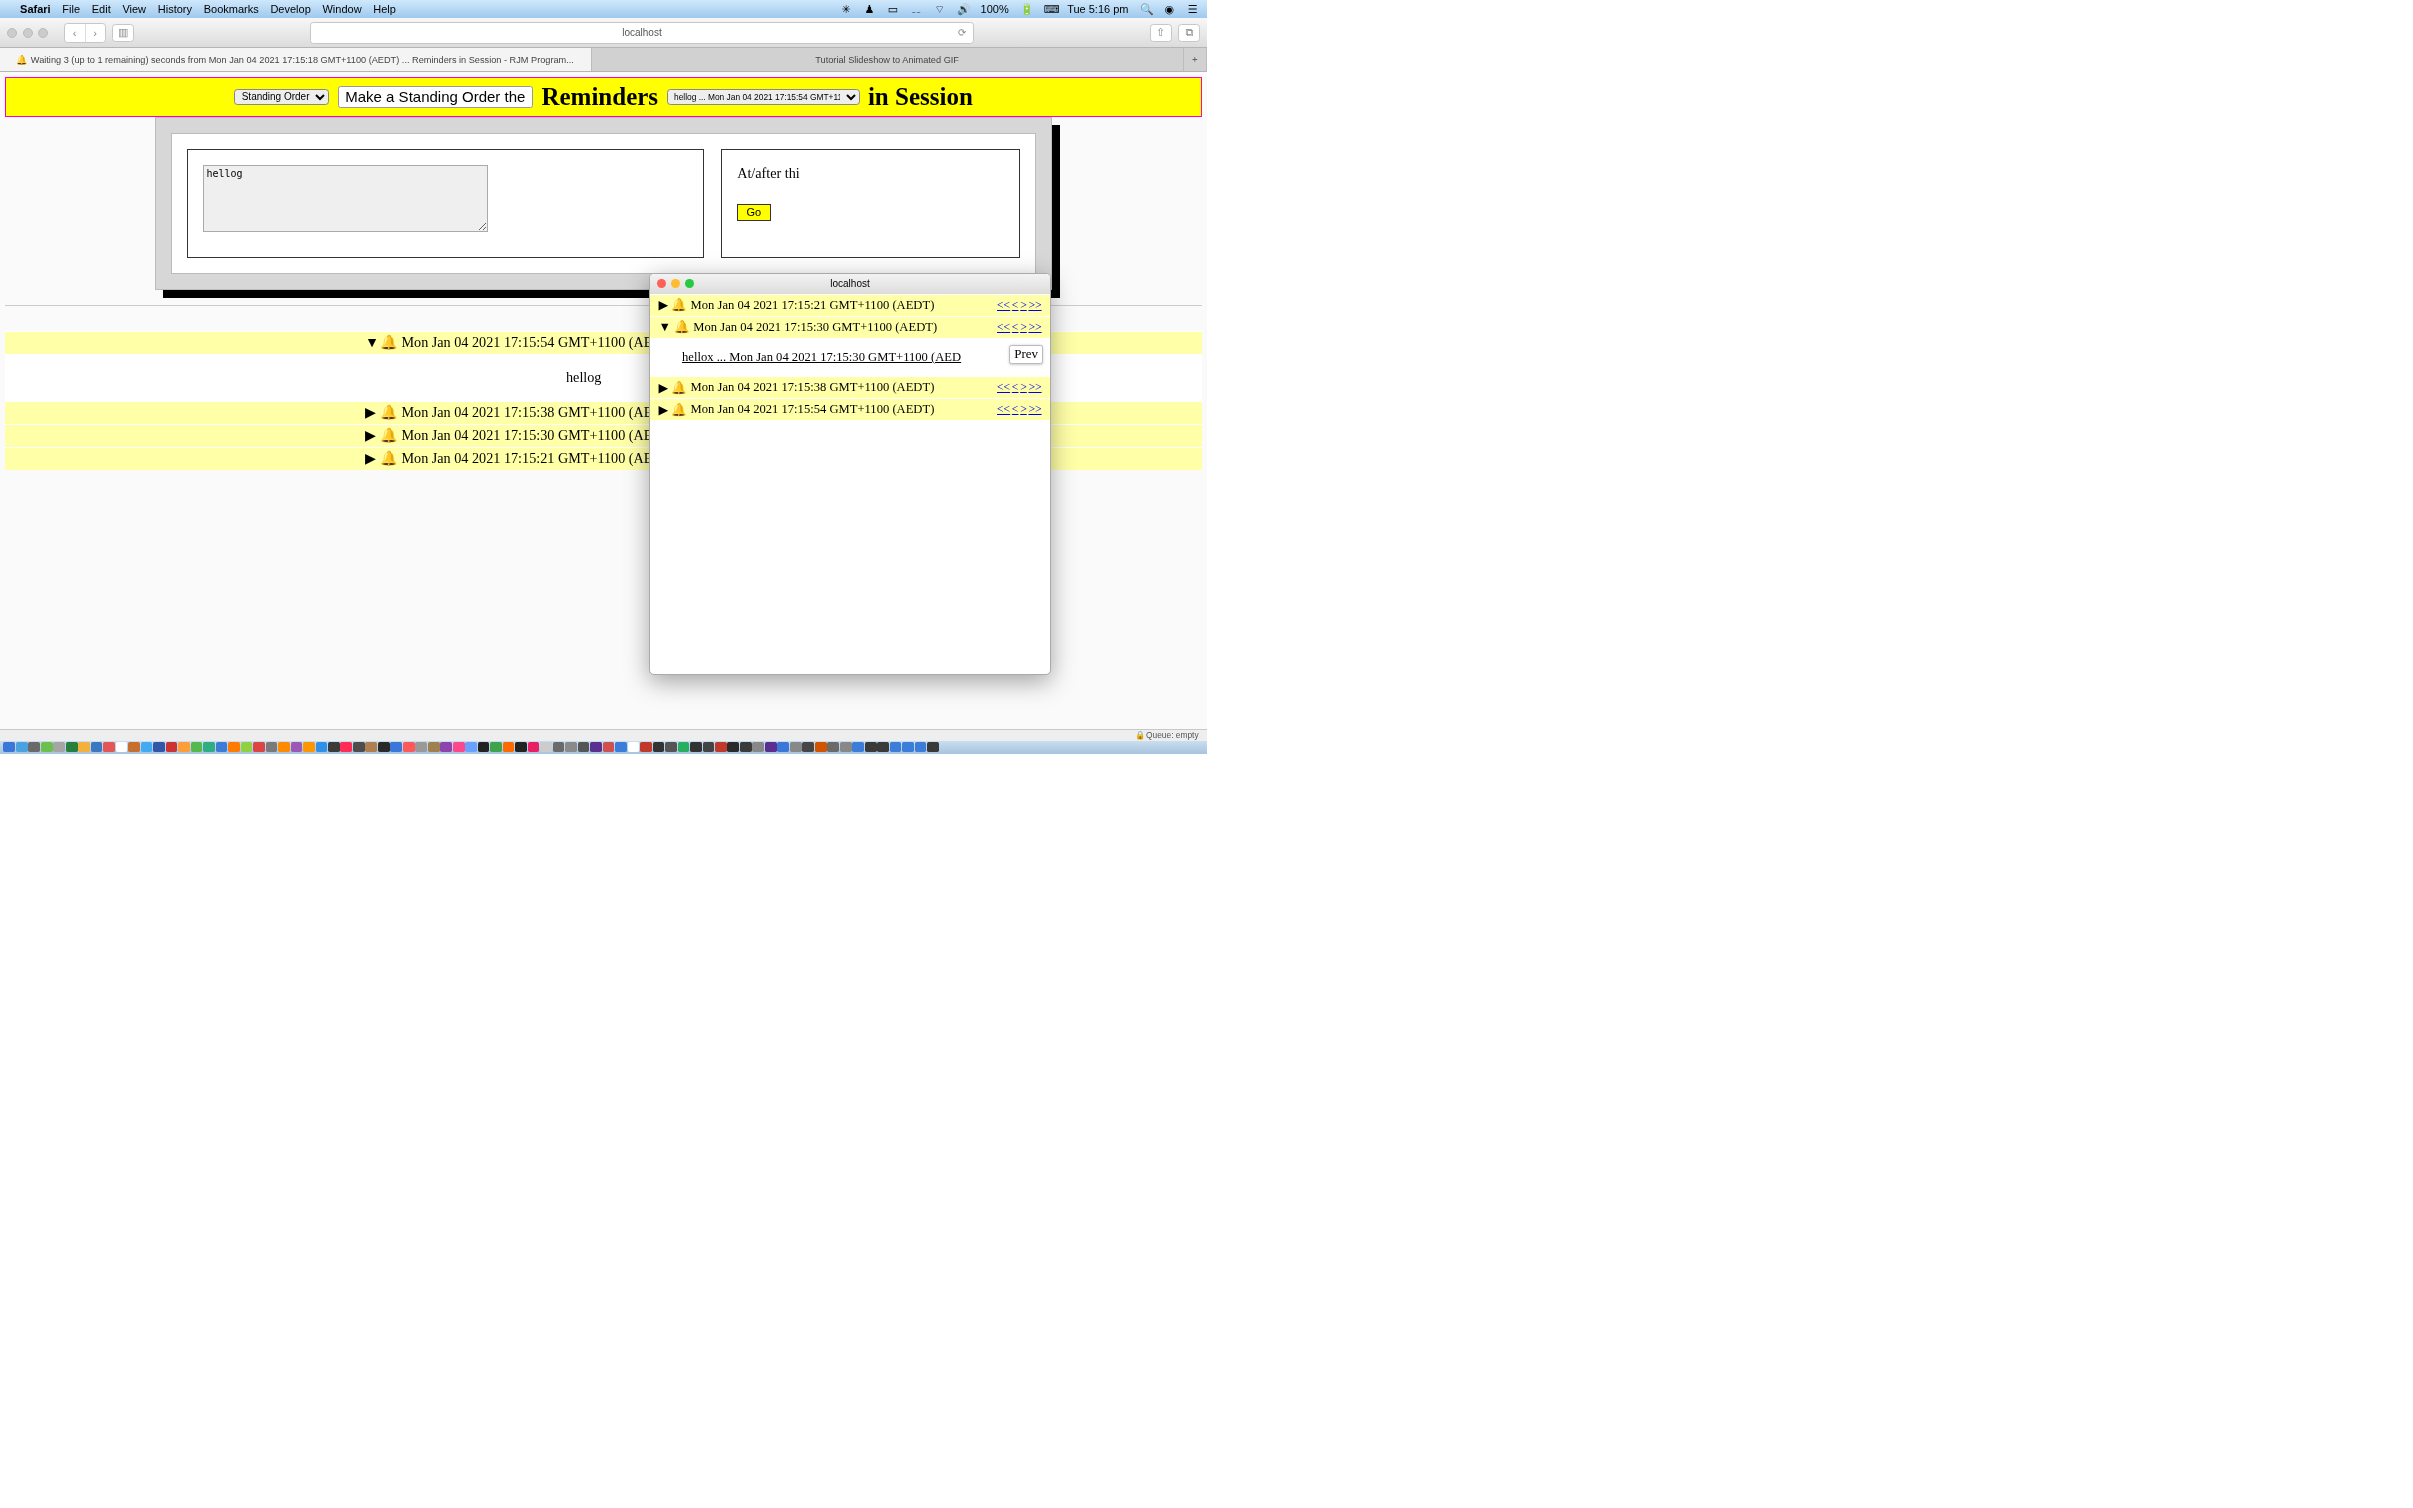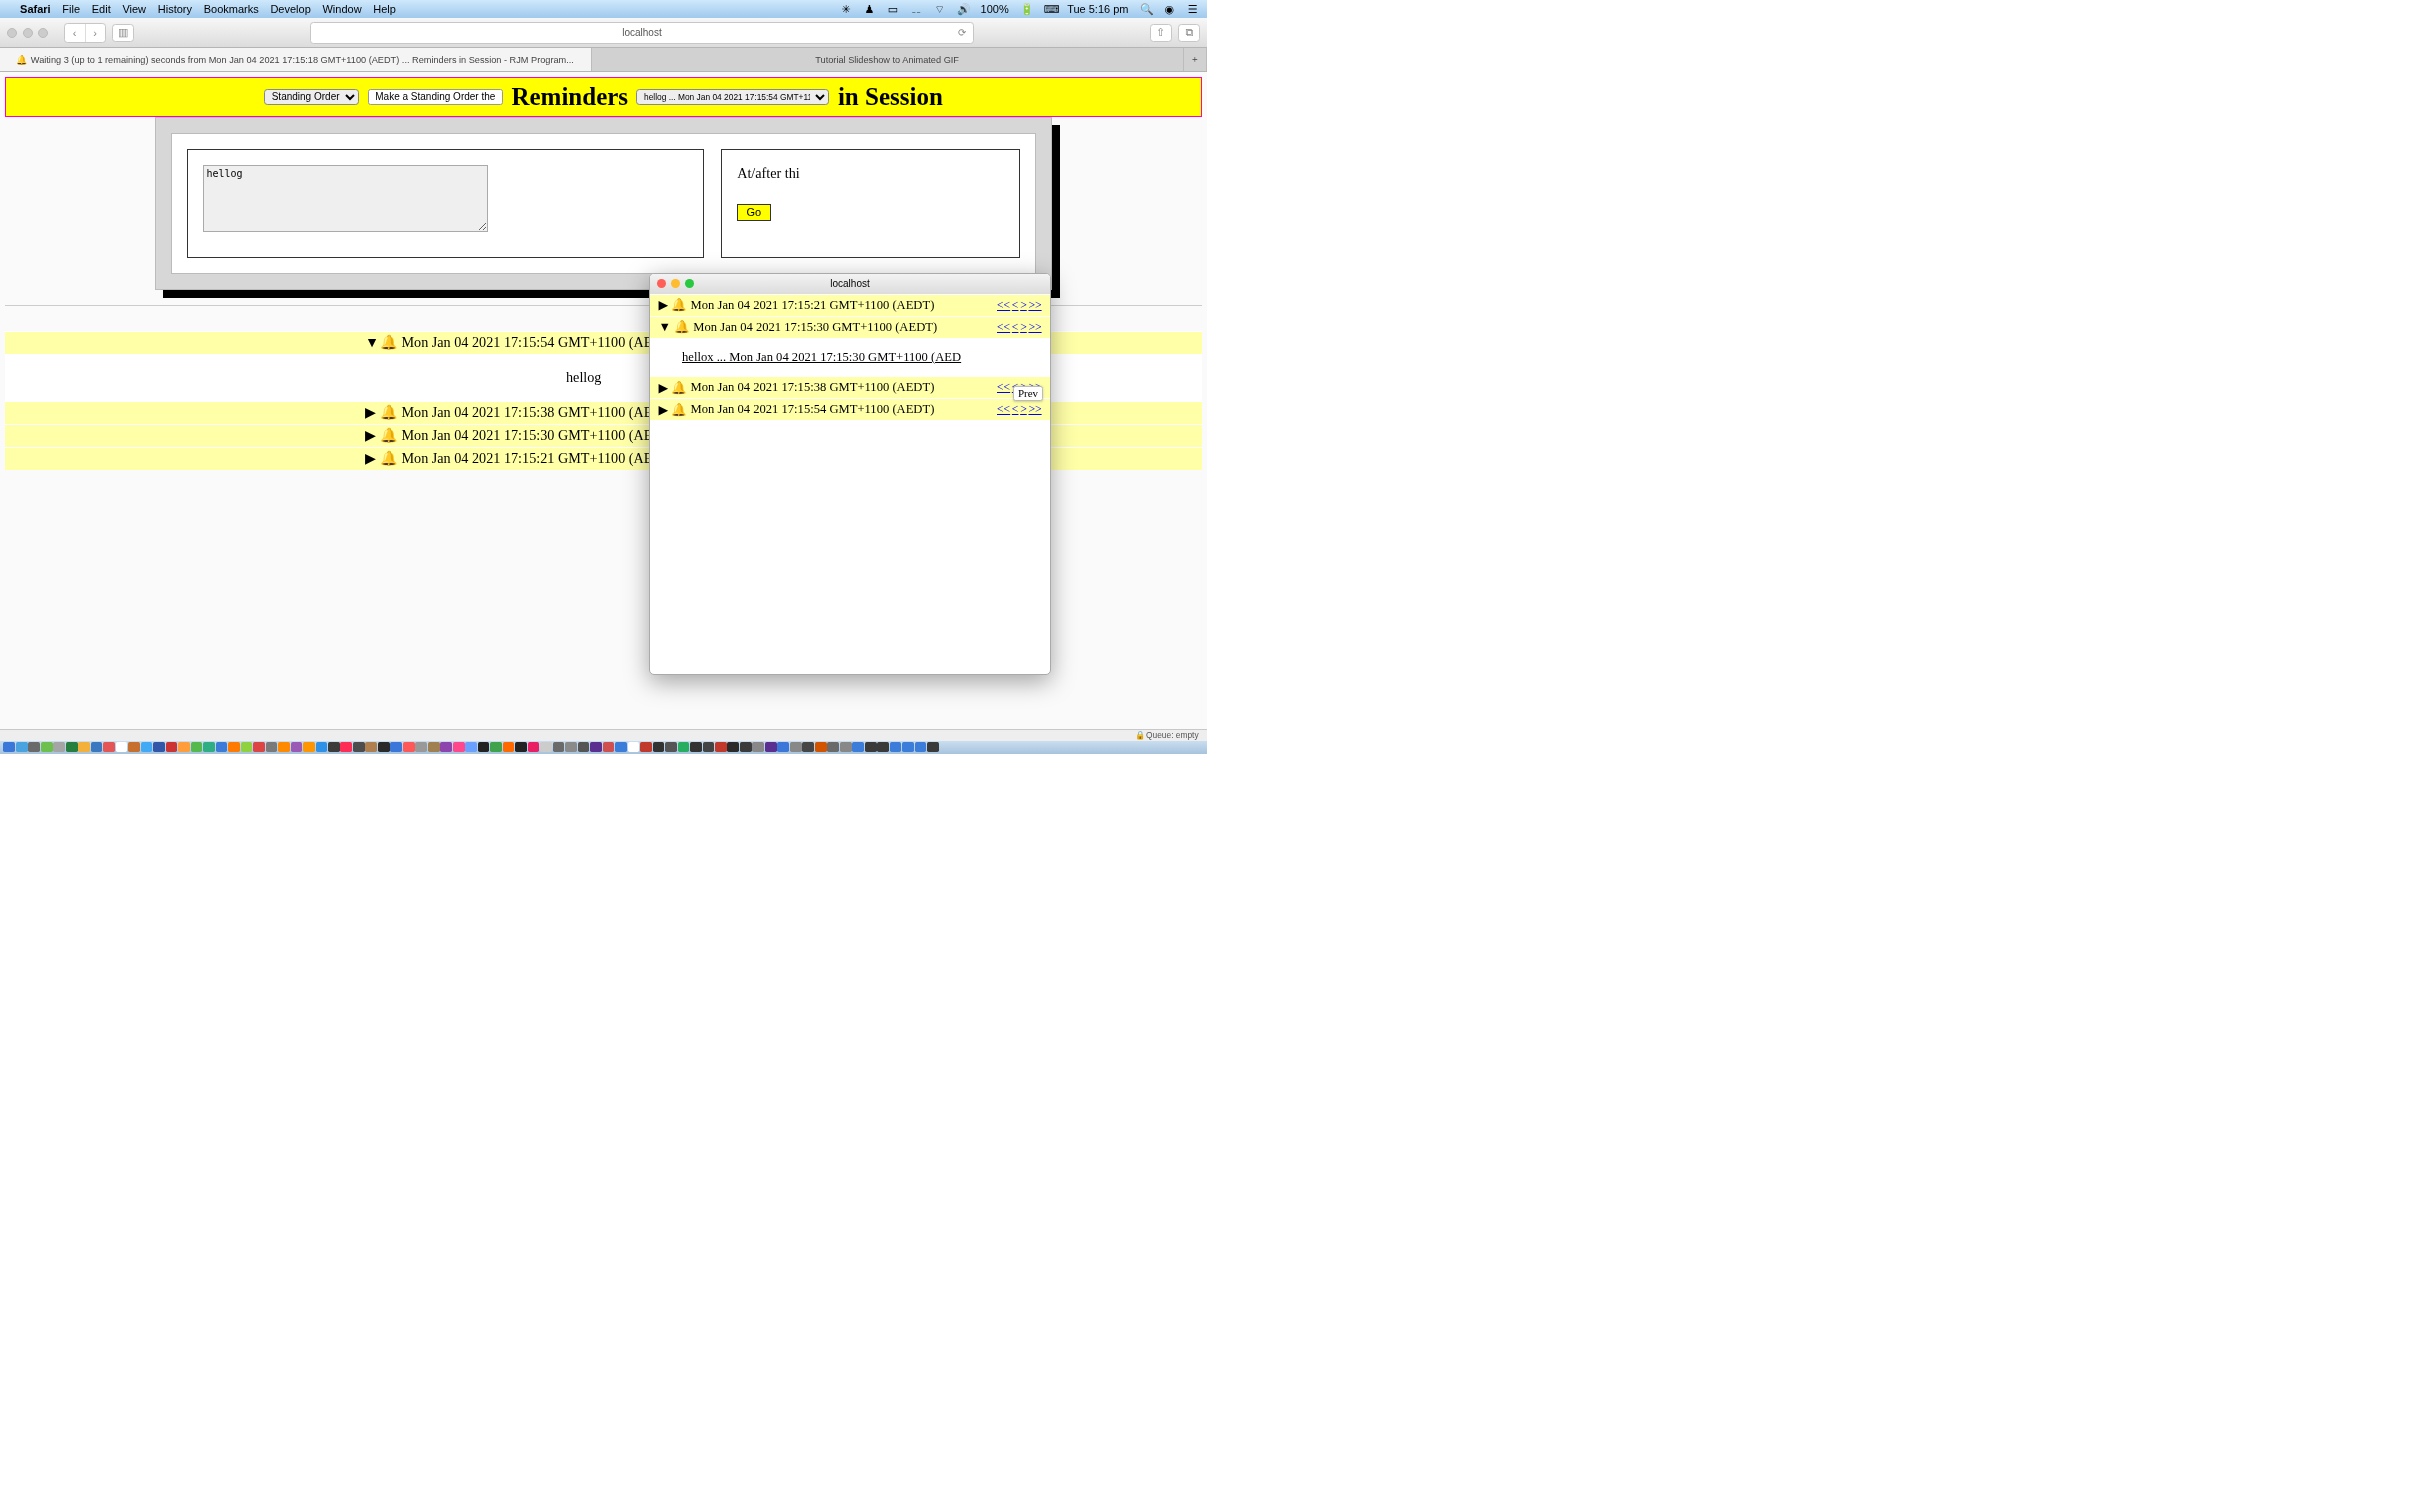--- a/index.html
+++ b/index.html
@@ -39,21 +39,21 @@
 
   .tabbar{height:23.5px;background:#d8d8d8;border-bottom:0.8px solid #b5b5b5;display:flex;}
   .tab{flex:1;display:flex;align-items:center;justify-content:center;font-size:9.2px;color:#444;border-right:0.8px solid #bcbcbc;background:var(--tab);gap:4.2px;padding:0 5px;}
   .tab.active{background:var(--tab-active);}
 
   
   .page{padding:5px 5px 0 5px;height:calc(754px - 18.4px - 30px - 23.5px - 23.5px);overflow:hidden;position:relative;}
   .banner{border:1.7px solid #ff00c0;background:var(--yellow);height:40px;display:flex;align-items:center;justify-content:center;gap:8.4px;font-family:Georgia,serif;}
   .banner select{font-size:10px;border:0.8px solid #888;border-radius:3.4px;background:#eee;padding:0.8px 2.5px;}
   .banner .big{font-size:25px;font-weight:bold;}
-  .banner .btn{background:#fff;border:0.8px solid #999;border-radius:2.5px;padding:1.7px 6.7px;font-size:10px;font-family:-apple-system,Helvetica,Arial,sans-serif;}
+  .banner .btn{background:#fff;border:0.8px solid #999;border-radius:2.5px;padding:1.7px 6.7px;font-size:15px;font-family:-apple-system,Helvetica,Arial,sans-serif;}
 
   h2.sub{font-family:Georgia,serif;text-align:center;font-size:17px;margin:13.4px 0 5px;}
   h2.sub .hl{background:#ff3bd2;color:#000;padding:0 2.5px;box-shadow:0 0 6.7px 3.4px #ff3bd2;}
   .thanks{text-align:center;font-family:Georgia,serif;font-size:13.4px;margin:8.4px 0 15px;}
   .thanks a{color:var(--link);text-decoration:underline;}
 
   .boxwrap{width:897px;margin:0 auto;position:relative;}
   .shadow{position:absolute;top:8.4px;left:8.4px;right:-8.4px;bottom:-8.4px;background:#000;}
   .box{position:relative;background:#d7d7d7;padding:15px;border:0.8px solid #bbb;}
   .inner{background:#fff;border:0.8px solid #bbb;padding:15px;display:flex;flex-direction:column;gap:15px;}
@@ -79,21 +79,21 @@
   .popup{position:absolute;top:201px;left:649px;width:402px;height:402px;background:#fff;border:0.8px solid #aaa;border-radius:5px;box-shadow:0 6.7px 25px rgba(0,0,0,.35);overflow:hidden;}
   .popup .titlebar{height:20px;background:linear-gradient(#f3f3f3,#dcdcdc);display:flex;align-items:center;padding:0 6.7px;font-size:10px;position:relative;}
   .popup .titlebar .tdots{display:flex;gap:5px;}
   .popup .titlebar .td{width:9.2px;height:9.2px;border-radius:50%;}
   .popup .titlebar .ttext{position:absolute;left:50%;transform:translateX(-50%);}
   .popup .pbody{padding:0;font-family:Georgia,serif;}
   .pentry{background:var(--hi);padding:2.5px 8.4px;font-size:12.6px;display:flex;align-items:center;gap:3.4px;border-top:0.8px solid #fff;}
   .pentry .navs{margin-left:auto;display:flex;gap:1.7px;}
   .pentry .navs a{color:var(--link);text-decoration:underline;font-size:11.7px;}
   .pdetail{padding:11.7px 8.4px 11.7px 32px;font-size:12.6px;position:relative;text-decoration:underline;}
-  .prev{position:absolute;right:6.7px;top:6.7px;background:#fff;border:0.8px solid #bbb;font-size:11px;padding:0.8px 4.2px;border-radius:2.5px;box-shadow:0 0.8px 2.5px rgba(0,0,0,.2);margin-top:41px;}
+  .prev{position:absolute;right:6.7px;top:6.7px;background:#fff;border:0.8px solid #bbb;font-size:13px;padding:0.8px 4.2px;border-radius:2.5px;box-shadow:0 0.8px 2.5px rgba(0,0,0,.2);}
 
   
   .status{position:absolute;left:0;right:0;bottom:13.4px;height:11.7px;background:#eee;border-top:0.8px solid #c8c8c8;display:flex;align-items:center;justify-content:flex-end;padding:0 8.4px;font-size:8.4px;color:#555;}
   .dock{position:absolute;left:0;right:0;bottom:0;height:13.4px;background:linear-gradient(#c9def0,#a7c3dd);display:flex;align-items:center;padding:0 3.4px;gap:0.8px;}
   .dock i{width:11.7px;height:10px;border-radius:1.7px;display:inline-block;}
 </style>
 </head>
 <body>
 
 <div class="menubar">

